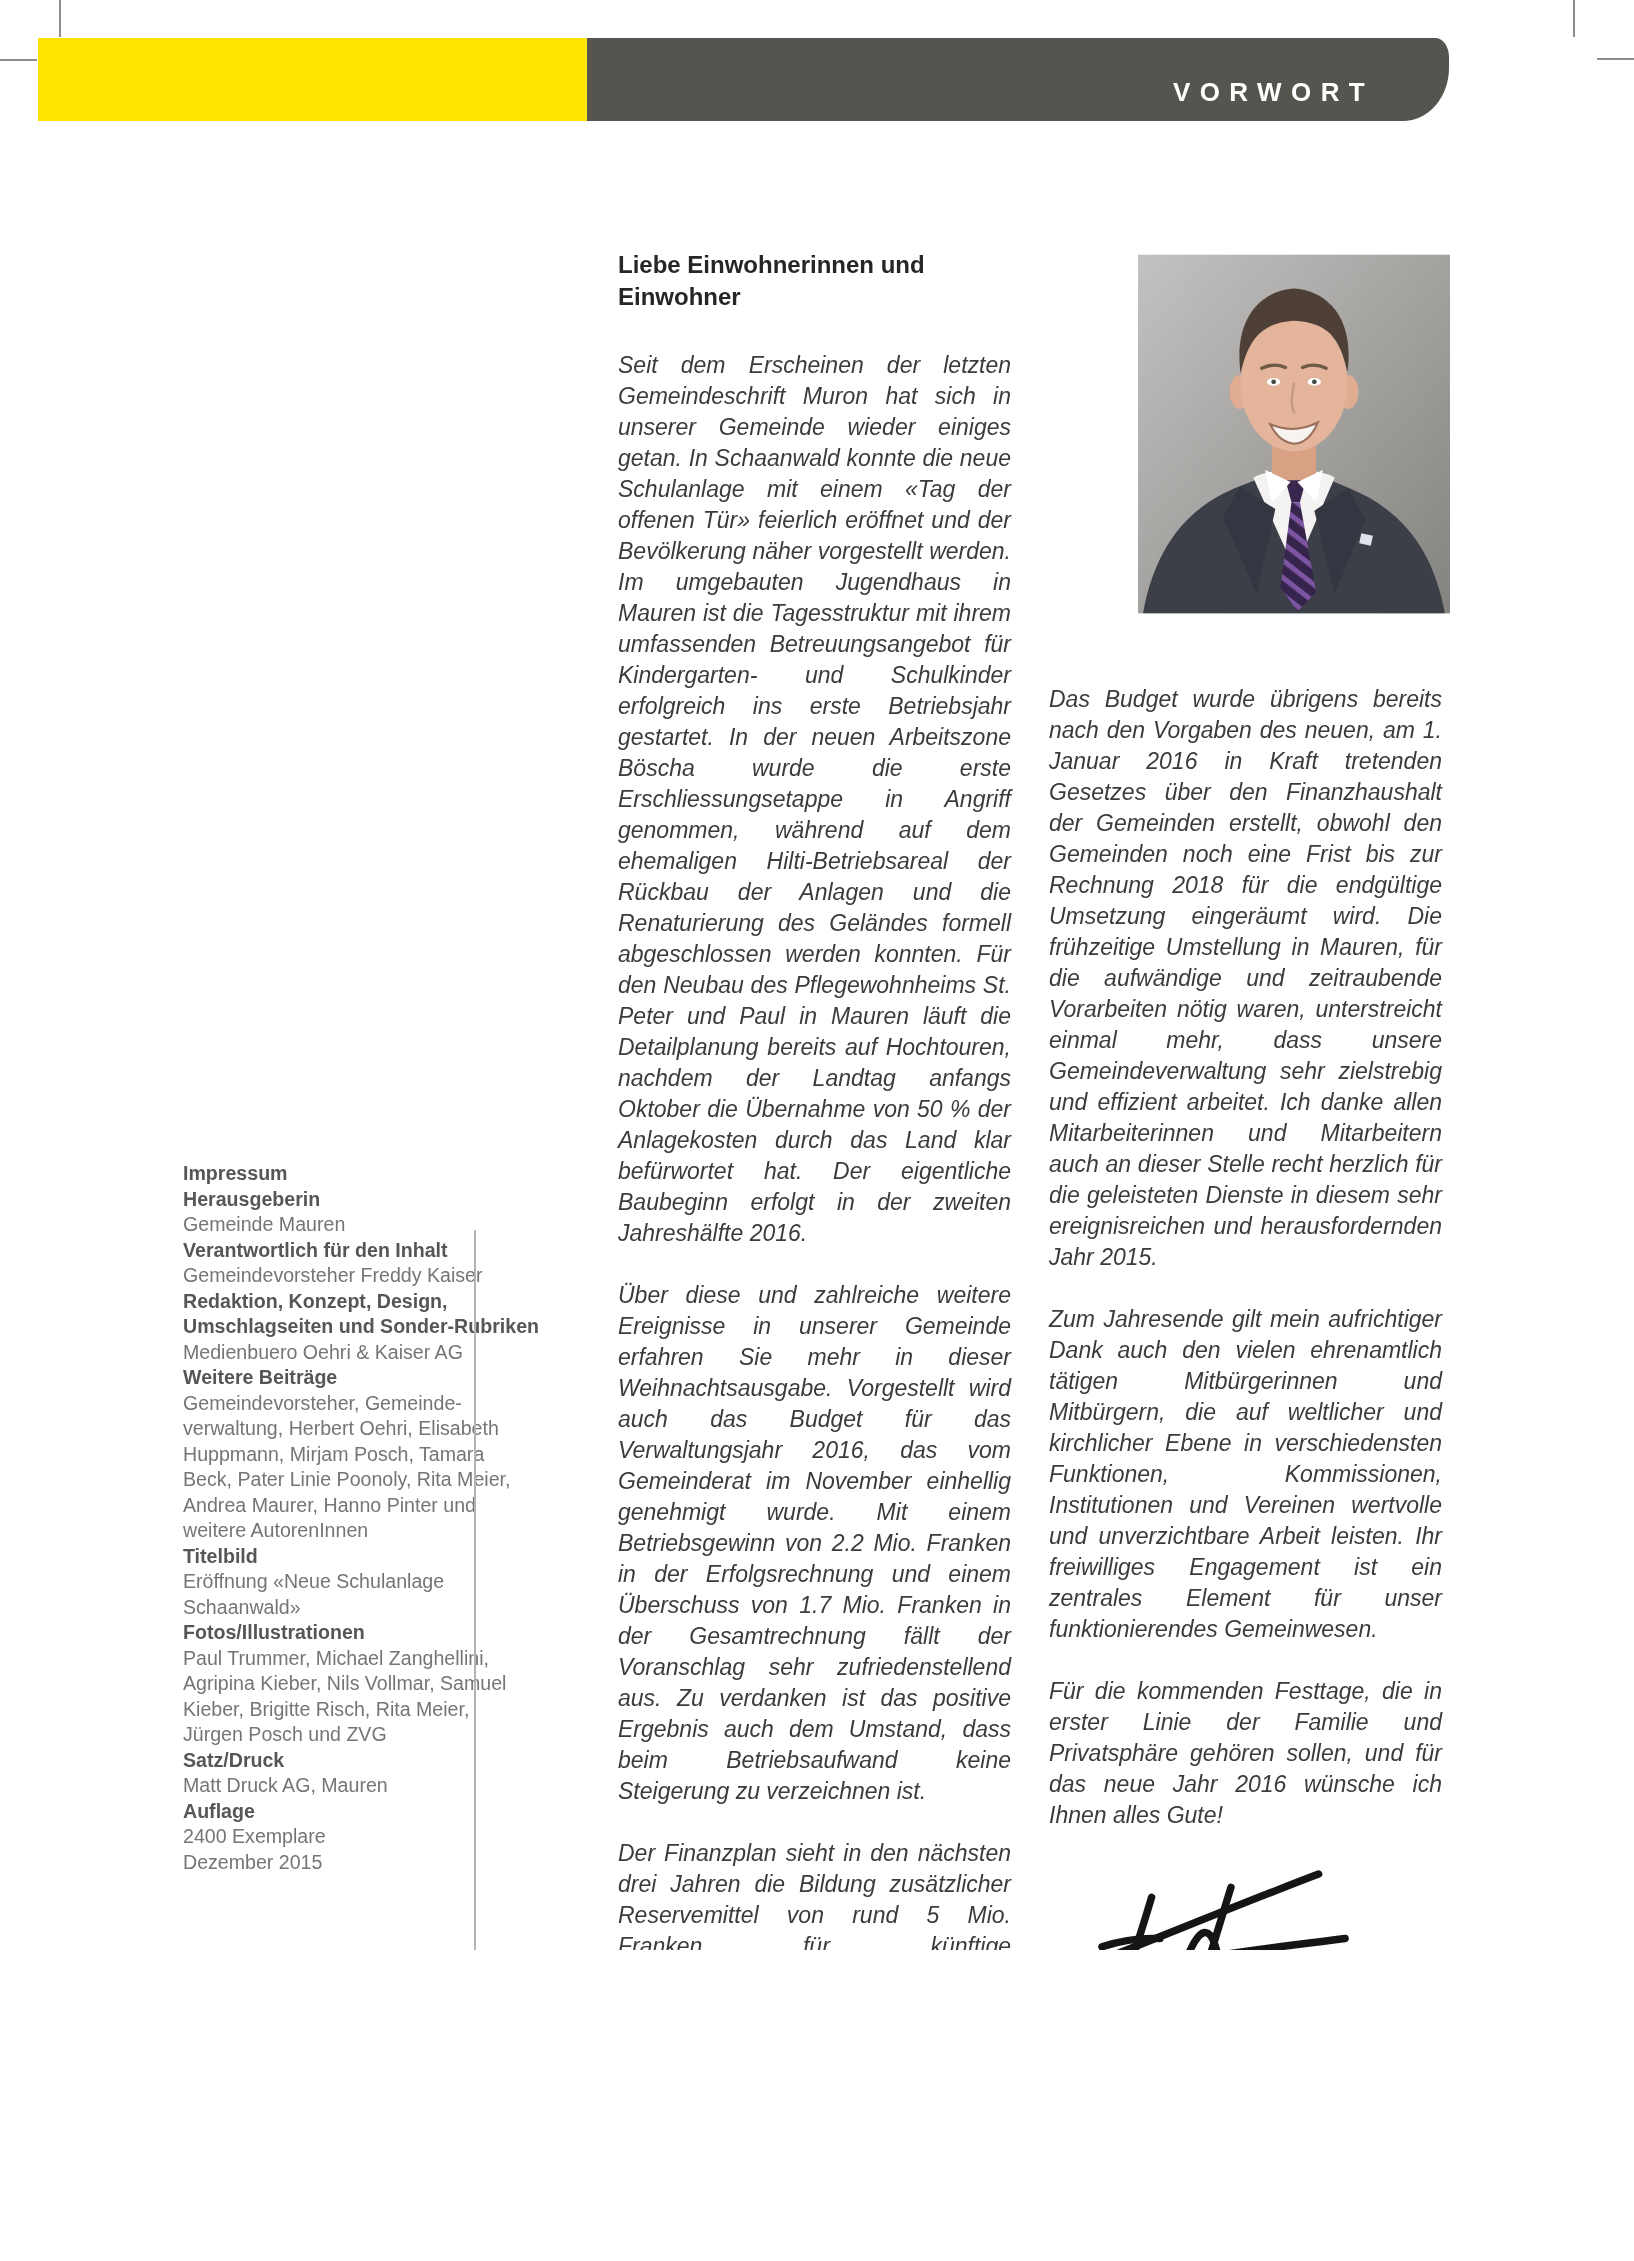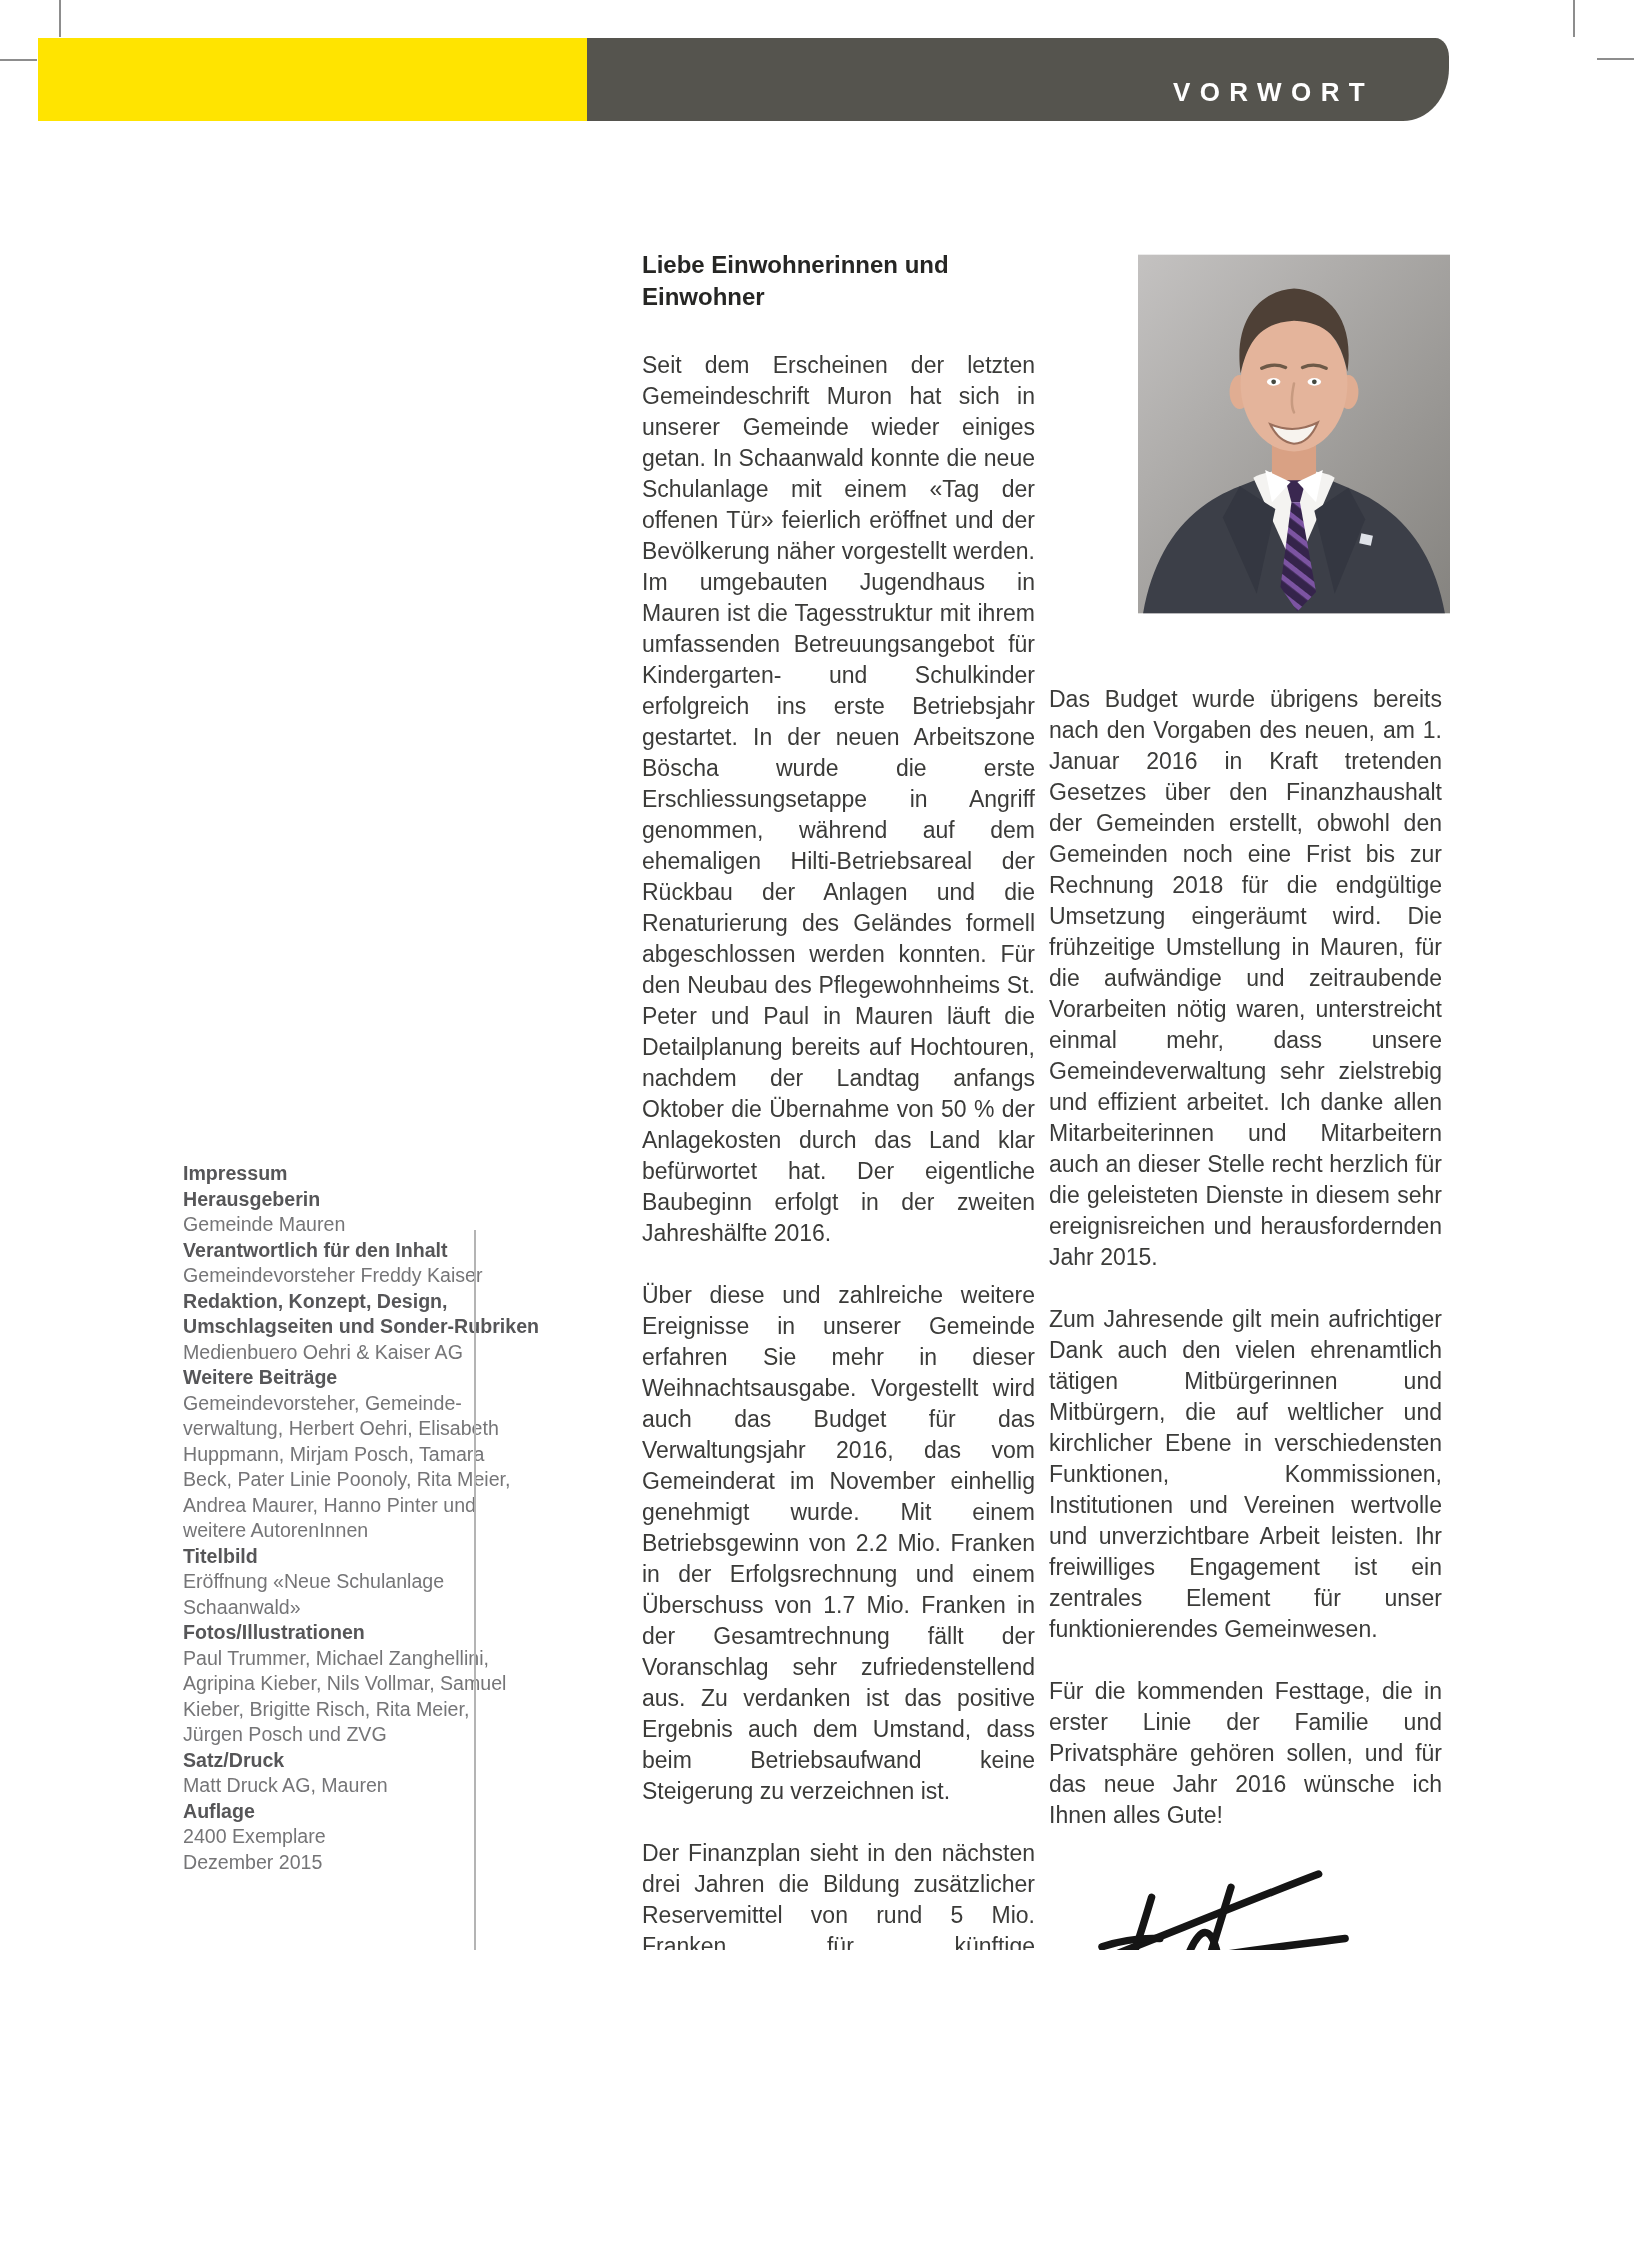--- a/index.html
+++ b/index.html
@@ -12,22 +12,22 @@
   
   .bar-yellow{position:absolute;left:38px;top:38px;width:549px;height:83px;background:#ffe400;}
   .bar-dark{position:absolute;left:587px;top:38px;width:862px;height:83px;background:#55544e;
             border-radius:0 13.6px 46px 0 / 0 19px 53px 0;}
   .vorwort{position:absolute;left:1173px;top:77px;font-size:26px;font-weight:600;
            letter-spacing:9.4px;color:#ffffff;}
 
   
   .col{position:absolute;width:393px;text-align:justify;font-size:23px;line-height:31px;
        color:#3b3b39;hyphens:auto;}
-  .col p{margin:0 0 31px 0;}
-  .col-mid{left:642px;top:249px;}
+  .col p{margin:0 0 31px 0;font-style:italic;}
+  .col-mid{left:618px;top:249px;}
   .col-right{left:1049px;top:684px;}
   .heading{font-size:24px;line-height:32px;font-weight:700;color:#262624;margin:0 0 37px 0;
            text-align:left;}
 
   
   .photo{position:absolute;left:1138px;top:254px;width:312px;height:360px;}
 
   
   .impressum{position:absolute;left:183px;top:1161px;width:285px;font-size:19.6px;
              line-height:25.5px;color:#757577;text-align:left;}

